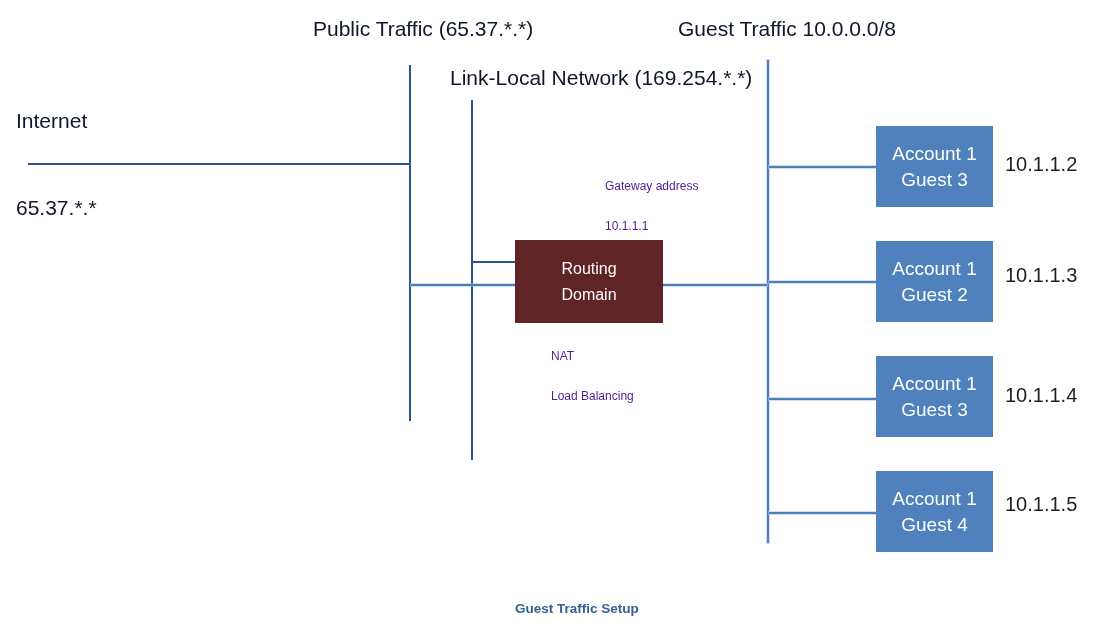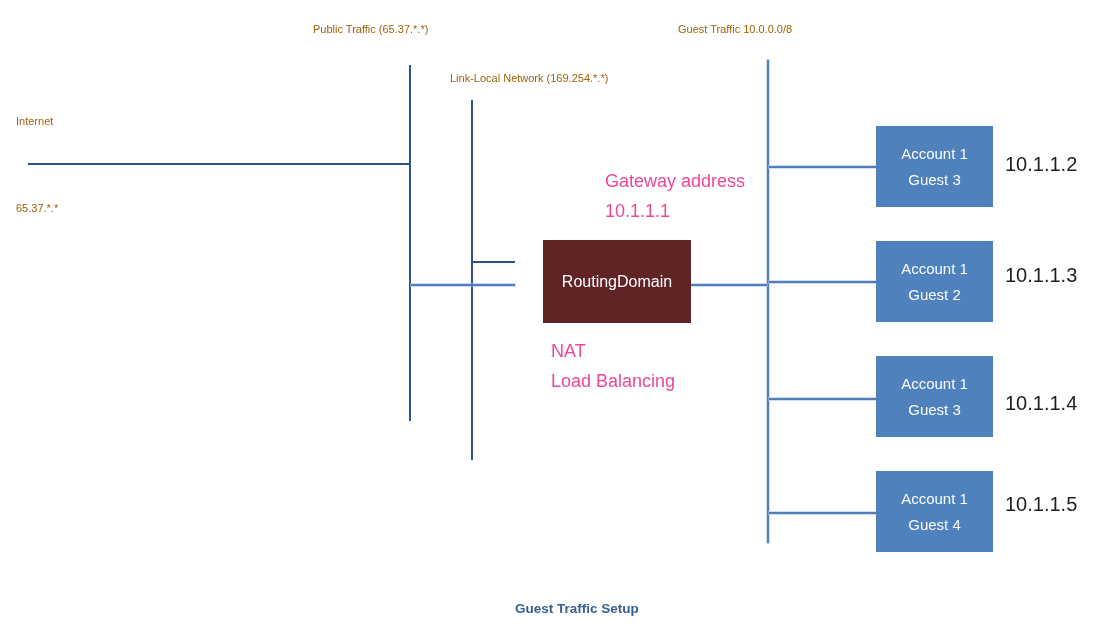--- a/index.html
+++ b/index.html
@@ -10,67 +10,66 @@
   }
   .canvas {
     position: relative;
     width: 1105px;
     height: 628px;
     background: #ffffff;
     overflow: hidden;
   }
   .lbl {
     position: absolute;
-    font-size: 11px;
-    color: #a16207;
+    font-size: 21px;
+    color: #0f172a;
     white-space: nowrap;
     line-height: 20px;
   }
   .two-line {
     position: absolute;
-    font-size: 18px;
-    color: #ec4899;
+    font-size: 12px;
+    color: #4c1d95;
     white-space: pre-line;
-    line-height: 30px;
+    line-height: 40px;
   }
   .hline {
     position: absolute;
     height: 2px;
   }
   .vline {
     position: absolute;
     width: 2px;
   }
   .dark  { background: #2c5291; }
   .light { background: #4e7ebc; box-shadow: 0 0 0 1px rgba(168,196,228,0.55); }
   .routing-box {
     position: absolute;
     left: 515px; top: 240px;
     width: 148px; height: 83px;
     background: #612425;
     color: #fdfdfd;
     display: flex;
-    flex-direction: row;
+    flex-direction: column;
     align-items: center;
     justify-content: center;
     font-size: 16px;
     line-height: 26px;
-    margin-left: 28px;
   }
   .guest-box {
     position: absolute;
     left: 876px;
     width: 117px; height: 81px;
     background: #4f81bd;
     color: #fbfdff;
     display: flex;
     flex-direction: column;
     align-items: center;
     justify-content: center;
-    font-size: 15px;
+    font-size: 19px;
     line-height: 26px;
   }
   .ip-lbl {
     position: absolute;
     left: 1005px;
     font-size: 20px;
     color: #1f1f1f;
     white-space: nowrap;
   }
   .caption {
@@ -127,21 +126,21 @@
   <div class="guest-box" style="top:241px;">
     <div>Account 1</div>
     <div>Guest 2</div>
   </div>
   <div class="ip-lbl" style="top:264px;">10.1.1.3</div>
 
   <div class="guest-box" style="top:356px;">
     <div>Account 1</div>
     <div>Guest 3</div>
   </div>
-  <div class="ip-lbl" style="top:392px;">10.1.1.4</div>
+  <div class="ip-lbl" style="top:384px;">10.1.1.4</div>
 
   <div class="guest-box" style="top:471px;">
     <div>Account 1</div>
     <div>Guest 4</div>
   </div>
   <div class="ip-lbl" style="top:493px;">10.1.1.5</div>
 
   <div class="caption">Guest Traffic Setup</div>
 
 </div>

